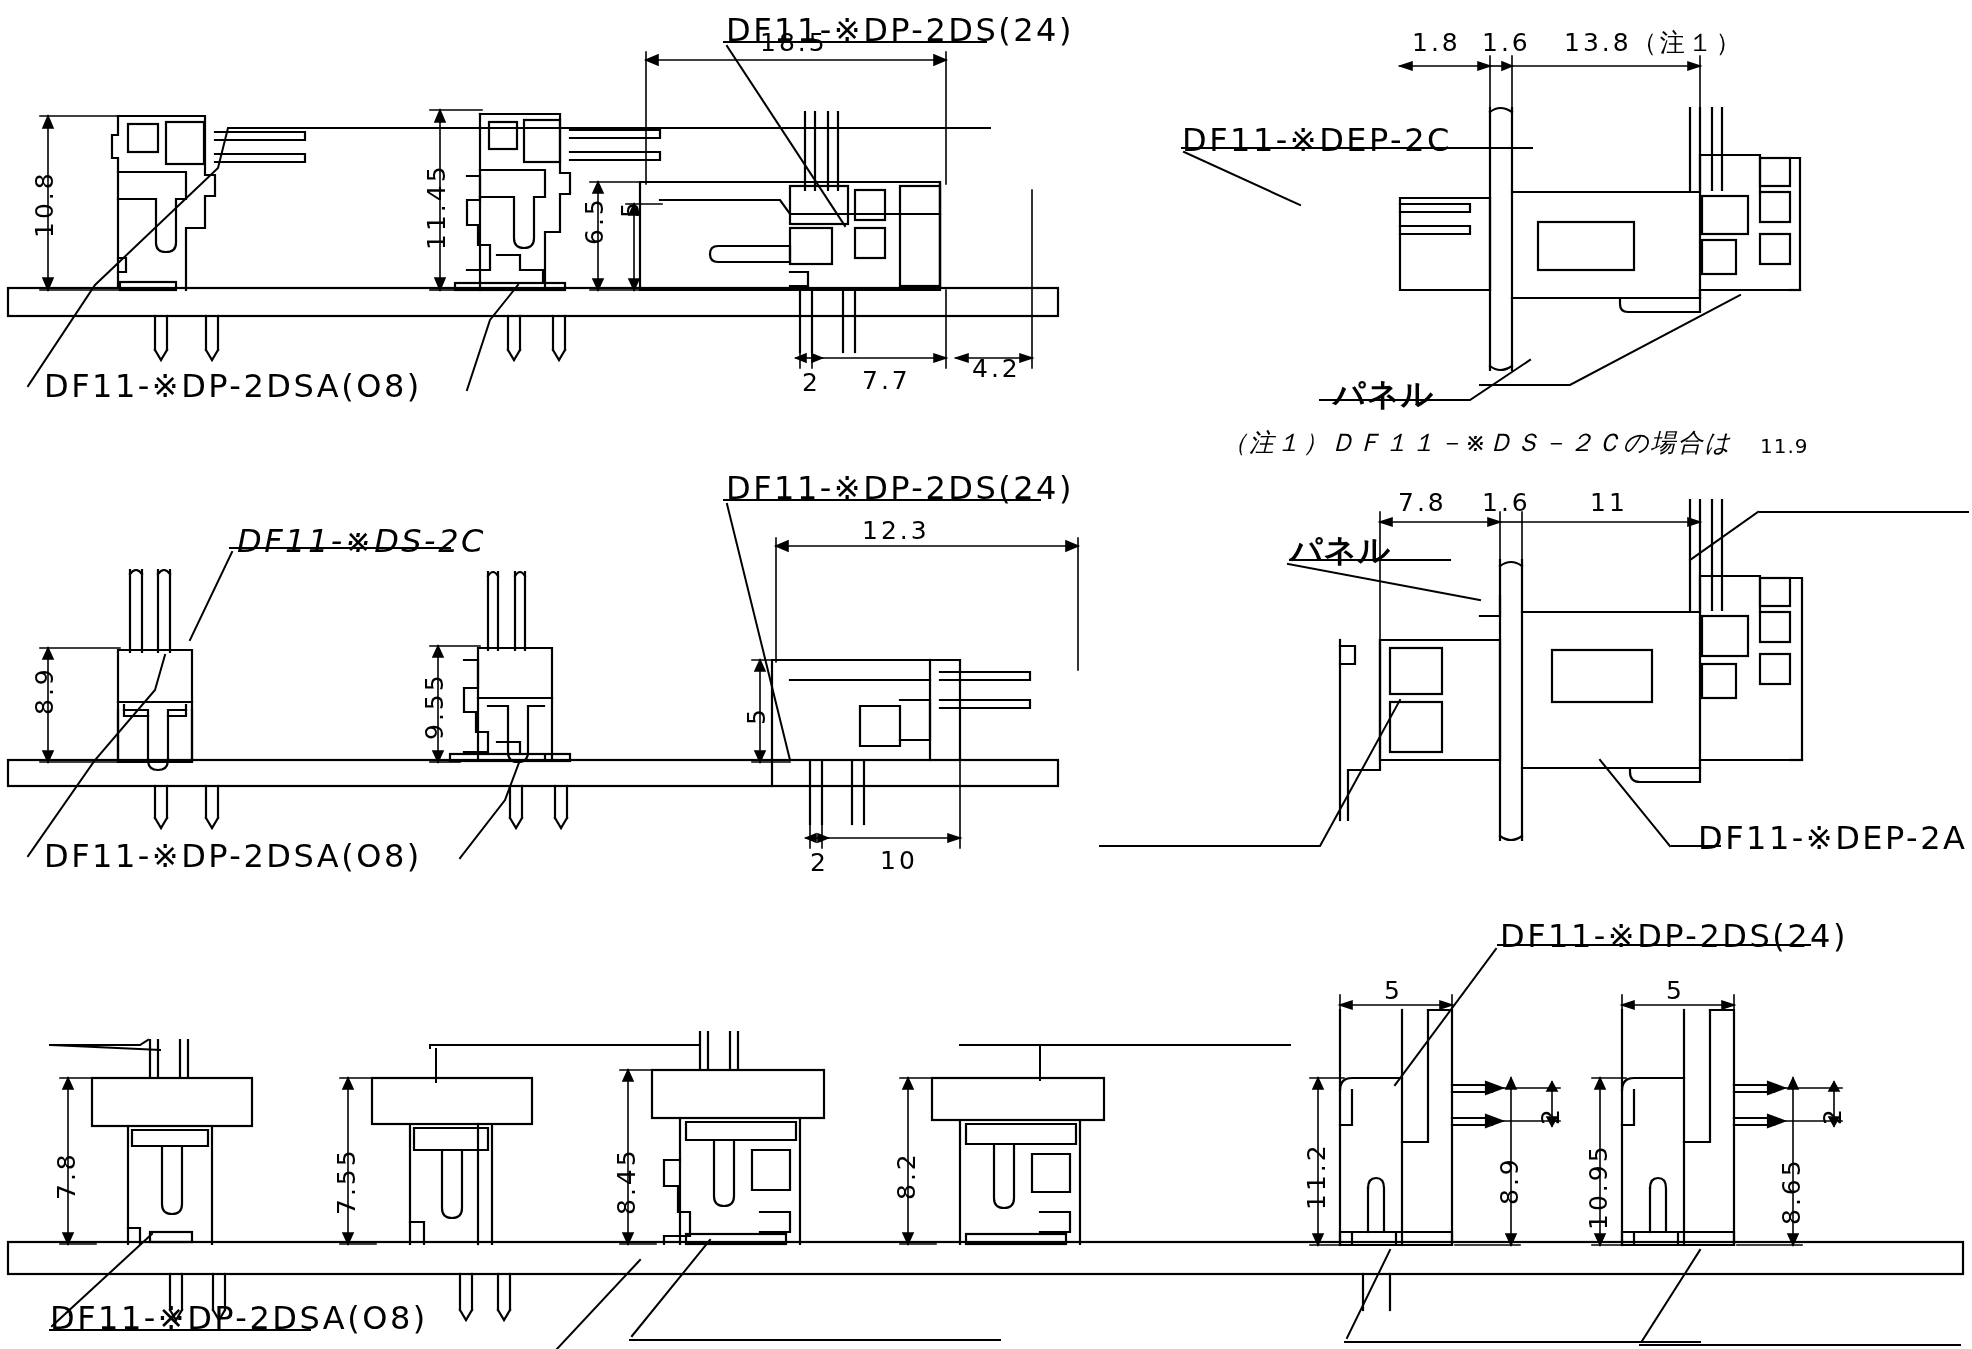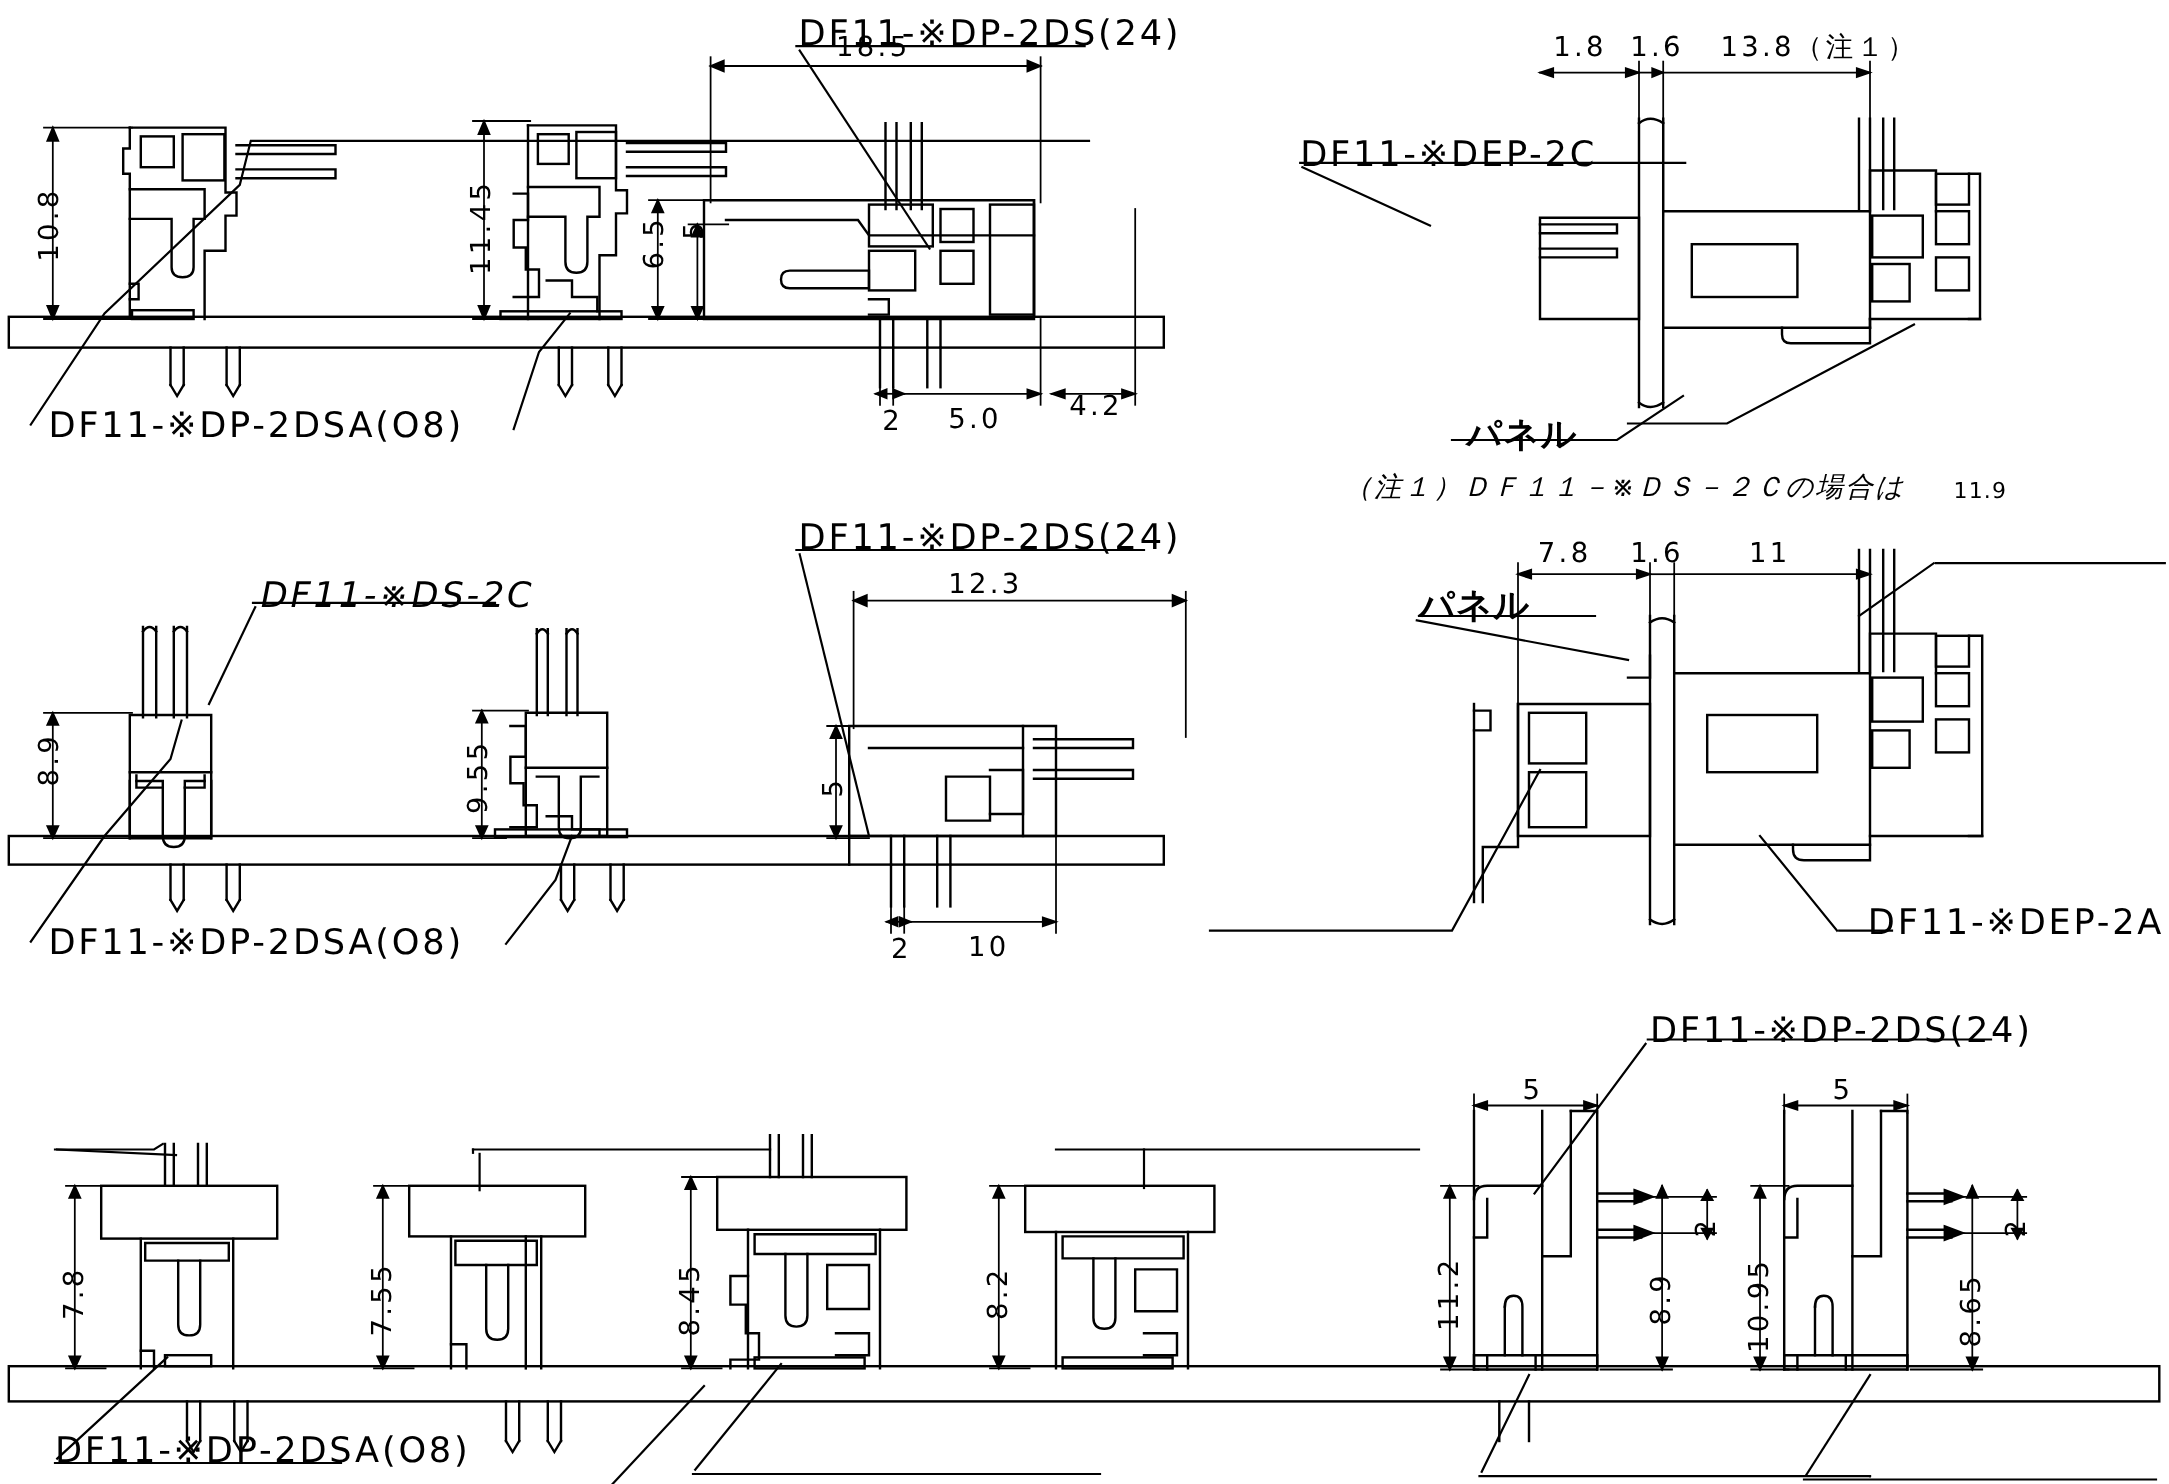--- a/index.html
+++ b/index.html
@@ -548,37 +548,37 @@
   <div class="lbl lbl-part" style="left:726px; top:14px;">DF11-※DP-2DS(24)</div>
 
   <div class="lbl lbl-dim" style="left:760px; top:30px;">18.5</div>
 
   <div class="lbl lbl-dim vert" style="left:582px; top:245px;">6.5</div>
 
   <div class="lbl lbl-dim vert" style="left:618px; top:218px;">5</div>
 
   <div class="lbl lbl-dim" style="left:802px; top:370px;">2</div>
 
-  <div class="lbl lbl-dim" style="left:862px; top:368px;">5.0</div>
+  <div class="lbl lbl-dim" style="left:862px; top:368px;">7.7</div>
 
   <div class="lbl lbl-dim" style="left:972px; top:356px;">4.2</div>
 
   <div class="lbl lbl-part" style="left:1182px; top:124px;text-align:right;">DF11-※DEP-2C</div>
 
   <div class="lbl lbl-dim" style="left:1412px; top:30px;">1.8</div>
 
   <div class="lbl lbl-dim" style="left:1482px; top:30px;">1.6</div>
 
   <div class="lbl lbl-dim" style="left:1564px; top:30px;">13.8（注１）</div>
 
   <div class="lbl lbl-jp" style="left:1333px; top:378px;">パネル</div>
 
   <div class="lbl lbl-note" style="left:1222px; top:430px;">（注１）ＤＦ１１－※ＤＳ－２Ｃの場合は</div>
 
-  <div class="lbl lbl-note-small" style="left:1760px; top:436px;margin-left:16px;">11.9</div>
+  <div class="lbl lbl-note-small" style="left:1760px; top:436px;">11.9</div>
 
   <div class="lbl lbl-dim vert" style="left:32px; top:715px;">8.9</div>
 
   <div class="lbl lbl-part" style="left:237px; top:525px;font-style:italic;">DF11-※DS-2C</div>
 
   <div class="lbl lbl-part" style="left:44px; top:840px;">DF11-※DP-2DSA(O8)</div>
 
   <div class="lbl lbl-dim vert" style="left:422px; top:740px;">9.55</div>
 
   <div class="lbl lbl-part" style="left:726px; top:472px;">DF11-※DP-2DS(24)</div>

